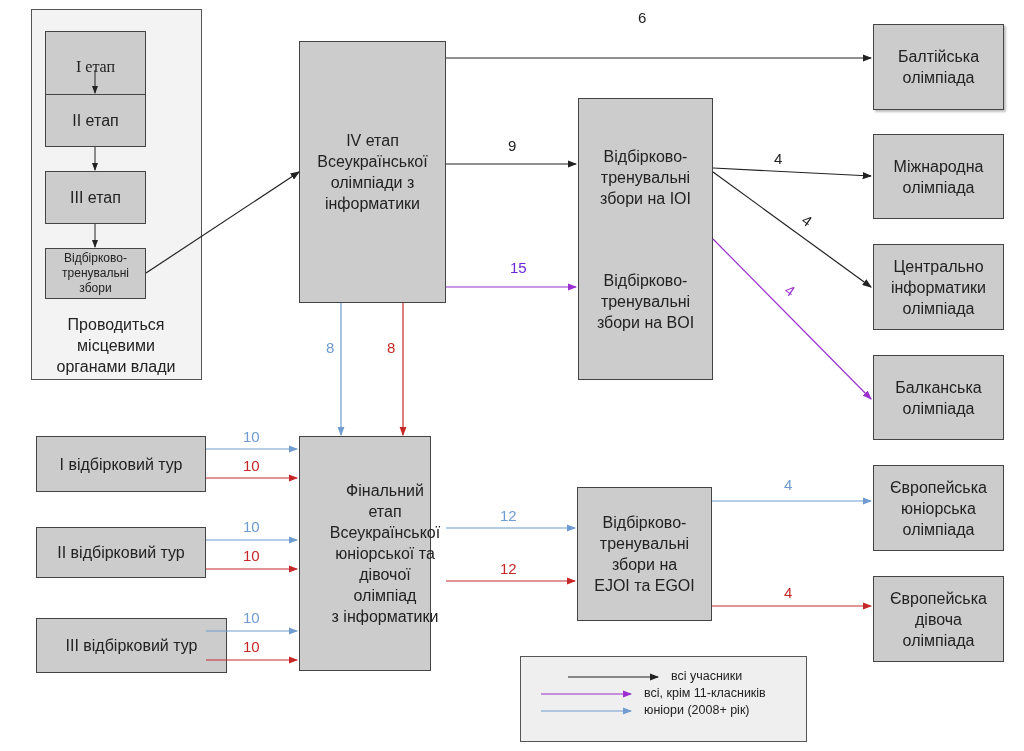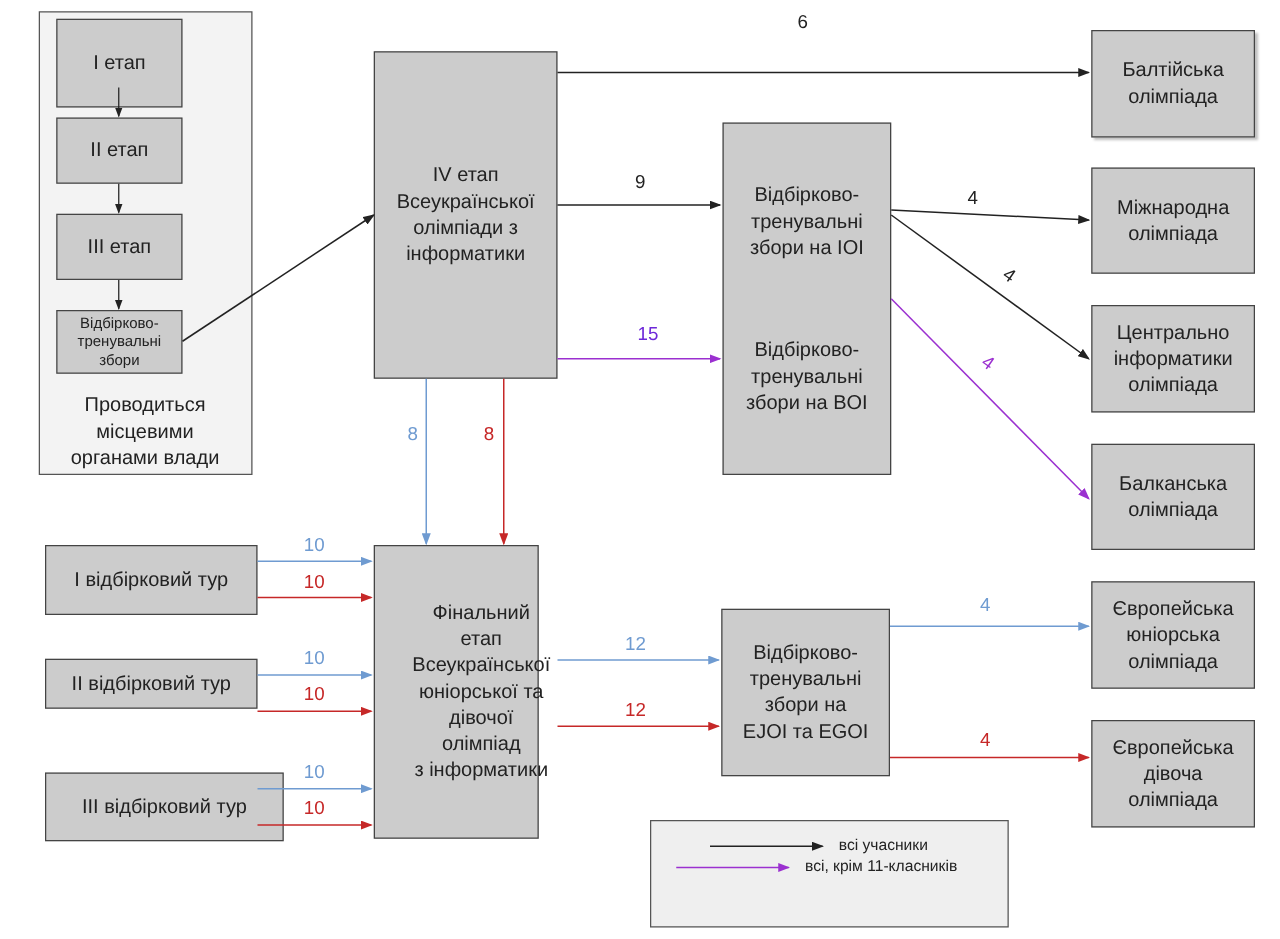--- a/index.html
+++ b/index.html
@@ -19,21 +19,21 @@
   .lbl { position:absolute; font-size:15px; line-height:17px; }
   .legend { position:absolute; left:520px; top:656px; width:287px; height:86px;
             background:#efefef; border:1px solid #555; box-sizing:border-box; }
   .legend-row { position:absolute; left:0; width:100%; height:16px; }
   .legend-row .lg-text { position:absolute; left:123px; top:0; font-size:12.5px; line-height:15px; white-space:nowrap; }
 </style>
 </head>
 <body>
 
 <div class="panel" style="left:31px;top:9px;width:171px;height:371px;"></div>
-<div class="box" style="left:45px;top:15px;width:101px;height:71px;">
+<div class="box" style="left:45px;top:31px;width:101px;height:71px;font-family:Liberation Serif, serif;">
   <span class="txt">I етап</span>
   </div>
 <div class="box" style="left:45px;top:94px;width:101px;height:53px;">
   <span class="txt">II етап</span>
   </div>
 <div class="box" style="left:45px;top:171px;width:101px;height:53px;">
   <span class="txt">III етап</span>
   </div>
 <div class="box small" style="left:45px;top:248px;width:101px;height:51px;">
   <span class="txt">Відбірково-
@@ -74,21 +74,21 @@
 олімпіада</span>
   </div>
 <div class="box" style="left:873px;top:355px;width:131px;height:85px;">
   <span class="txt">Балканська
 олімпіада</span>
   </div>
 
 <div class="box" style="left:36px;top:436px;width:170px;height:56px;">
   <span class="txt">I відбірковий тур</span>
   </div>
-<div class="box" style="left:36px;top:527px;width:170px;height:40px;">
+<div class="box" style="left:36px;top:527px;width:170px;height:51px;">
   <span class="txt">II відбірковий тур</span>
   </div>
 <div class="box" style="left:36px;top:618px;width:191px;height:55px;">
   <span class="txt">III відбірковий тур</span>
   </div>
 
 <div class="box" style="left:299px;top:436px;width:132px;height:235px;padding-left:42px;">
   <span class="txt">Фінальний етап
 Всеукраїнської
 юніорської та
@@ -181,13 +181,19 @@
         <line x1="20" y1="8" x2="110" y2="8" stroke="#222" stroke-width="1.2" marker-end="url(#ah-all)"></line>
       </svg>
     <span class="lg-text">всі учасники</span>
   </div>
   <div class="legend-row" style="top:29px;">
     <svg width="120" height="16" style="position:absolute;left:0;top:0">
         <line x1="20" y1="8" x2="110" y2="8" stroke="#9b30d0" stroke-width="1.2" marker-end="url(#ah-no_11)"></line>
       </svg>
     <span class="lg-text">всі, крім 11-класників</span>
   </div>
+  <div class="legend-row" style="top:46px;">
+    <svg width="120" height="16" style="position:absolute;left:0;top:0">
+        <line x1="20" y1="8" x2="110" y2="8" stroke="#6f9bd1" stroke-width="1.2" marker-end="url(#ah-juniors)"></line>
+      </svg>
+    <span class="lg-text">юніори (2008+ рік)</span>
+  </div>
 </div>
 
 </body></html>

